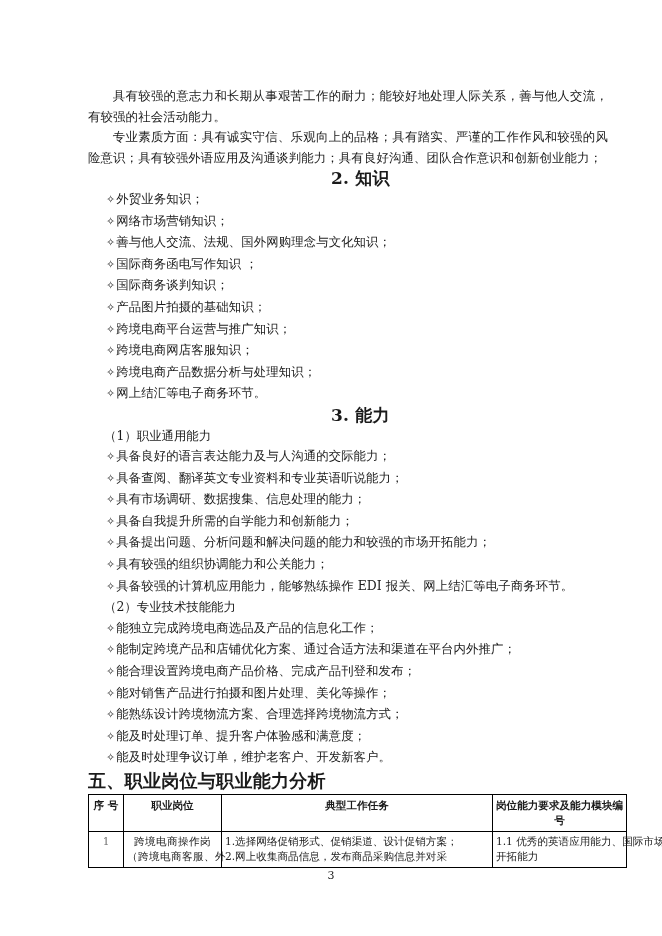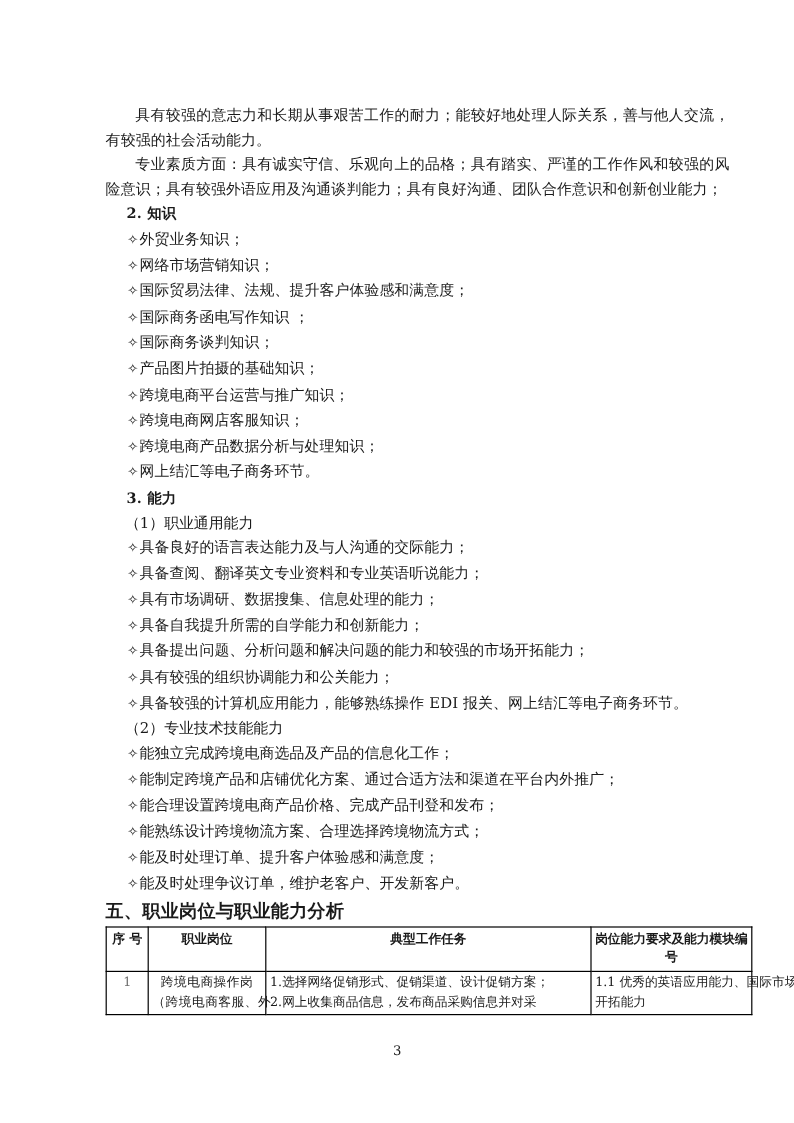--- a/index.html
+++ b/index.html
@@ -32,23 +32,24 @@
     letter-spacing: 0.15px;
   }
   .para {
     margin: 0;
     text-indent: 2em;
   }
   .heading-num {
     margin: 0;
     font-weight: bold;
     text-indent: 1.45em;
-    font-size: 12px;
+    font-size: 17px;
     line-height: 20.6px;
     letter-spacing: 0.2px;
+    text-align: center;
   }
   .sub-label {
     margin: 0;
     text-indent: 1.3em;
     font-size: 12.4px;
     line-height: 20.6px;
   }
   ul.bullets {
     list-style: none;
     margin: 0;
@@ -64,21 +65,21 @@
     white-space: nowrap;
   }
   ul.bullets li .bullet {
     font-family: "DejaVu Sans", sans-serif;
     font-size: 11px;
     padding-right: 1px;
   }
   .section-heading {
     margin: 2px 0 3px 0;
     font-weight: bold;
-    font-size: 15px;
+    font-size: 18px;
     line-height: 20px;
     font-family: "DejaVu Sans", "Liberation Sans", sans-serif;
     letter-spacing: 0.3px;
   }
   table.analysis {
     border-collapse: collapse;
     width: 520px;
     table-layout: fixed;
     font-size: 10.6px;
     line-height: 15.4px;
@@ -132,21 +133,21 @@
 
   <div class="body-text">
     <p class="para">具有较强的意志力和长期从事艰苦工作的耐力；能较好地处理人际关系，善与他人交流，有较强的社会活动能力。</p>
     <p class="para">专业素质方面：具有诚实守信、乐观向上的品格；具有踏实、严谨的工作作风和较强的风险意识；具有较强外语应用及沟通谈判能力；具有良好沟通、团队合作意识和创新创业能力；</p>
   </div>
 
   <p class="heading-num">2. 知识</p>
   <ul class="bullets">
     <li><span class="bullet">✧</span><span>外贸业务知识；</span></li>
     <li><span class="bullet">✧</span><span>网络市场营销知识；</span></li>
-    <li><span class="bullet">✧</span><span>国际贸易法律、法规、提升客户体验感和满意度；</span></li>
+    <li><span class="bullet">✧</span><span>善与他人交流、法规、国外网购理念与文化知识；</span></li>
     <li><span class="bullet">✧</span><span>国际商务函电写作知识 ；</span></li>
     <li><span class="bullet">✧</span><span>国际商务谈判知识；</span></li>
     <li><span class="bullet">✧</span><span>产品图片拍摄的基础知识；</span></li>
     <li><span class="bullet">✧</span><span>跨境电商平台运营与推广知识；</span></li>
     <li><span class="bullet">✧</span><span>跨境电商网店客服知识；</span></li>
     <li><span class="bullet">✧</span><span>跨境电商产品数据分析与处理知识；</span></li>
     <li><span class="bullet">✧</span><span>网上结汇等电子商务环节。</span></li>
   </ul>
 
   <p class="heading-num">3. 能力</p>
@@ -160,20 +161,21 @@
     <li><span class="bullet">✧</span><span>具备提出问题、分析问题和解决问题的能力和较强的市场开拓能力；</span></li>
     <li><span class="bullet">✧</span><span>具有较强的组织协调能力和公关能力；</span></li>
     <li><span class="bullet">✧</span><span>具备较强的计算机应用能力，能够熟练操作 EDI 报关、网上结汇等电子商务环节。</span></li>
   </ul>
 
   <p class="sub-label">（2）专业技术技能能力</p>
   <ul class="bullets">
     <li><span class="bullet">✧</span><span>能独立完成跨境电商选品及产品的信息化工作；</span></li>
     <li><span class="bullet">✧</span><span>能制定跨境产品和店铺优化方案、通过合适方法和渠道在平台内外推广；</span></li>
     <li><span class="bullet">✧</span><span>能合理设置跨境电商产品价格、完成产品刊登和发布；</span></li>
+    <li><span class="bullet">✧</span><span>能对销售产品进行拍摄和图片处理、美化等操作；</span></li>
     <li><span class="bullet">✧</span><span>能熟练设计跨境物流方案、合理选择跨境物流方式；</span></li>
     <li><span class="bullet">✧</span><span>能及时处理订单、提升客户体验感和满意度；</span></li>
     <li><span class="bullet">✧</span><span>能及时处理争议订单，维护老客户、开发新客户。</span></li>
   </ul>
 
   <h2 class="section-heading">五、职业岗位与职业能力分析</h2>
 
   <table class="analysis">
     <thead>
       <tr>

